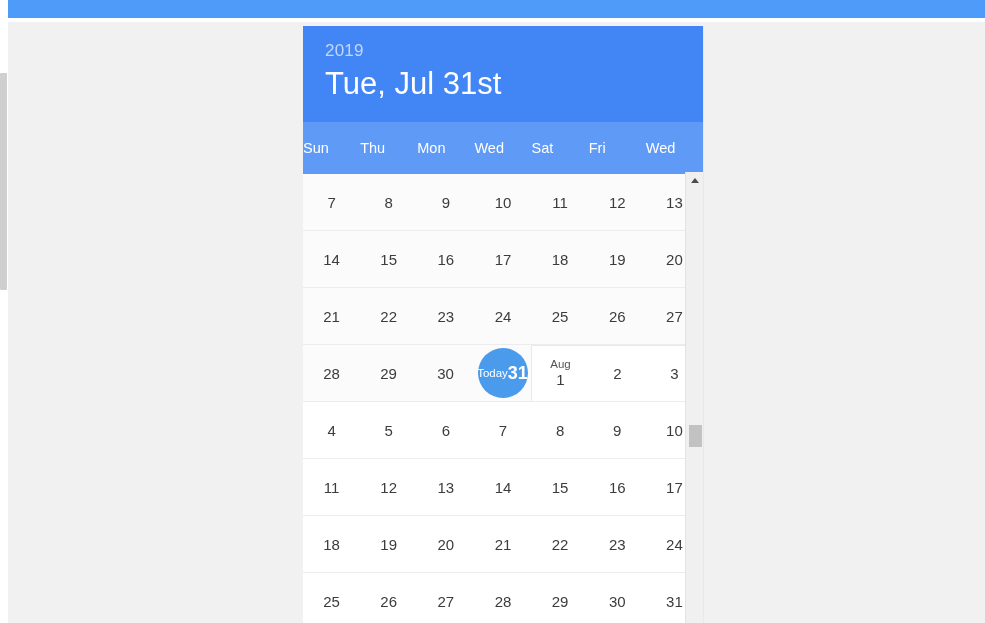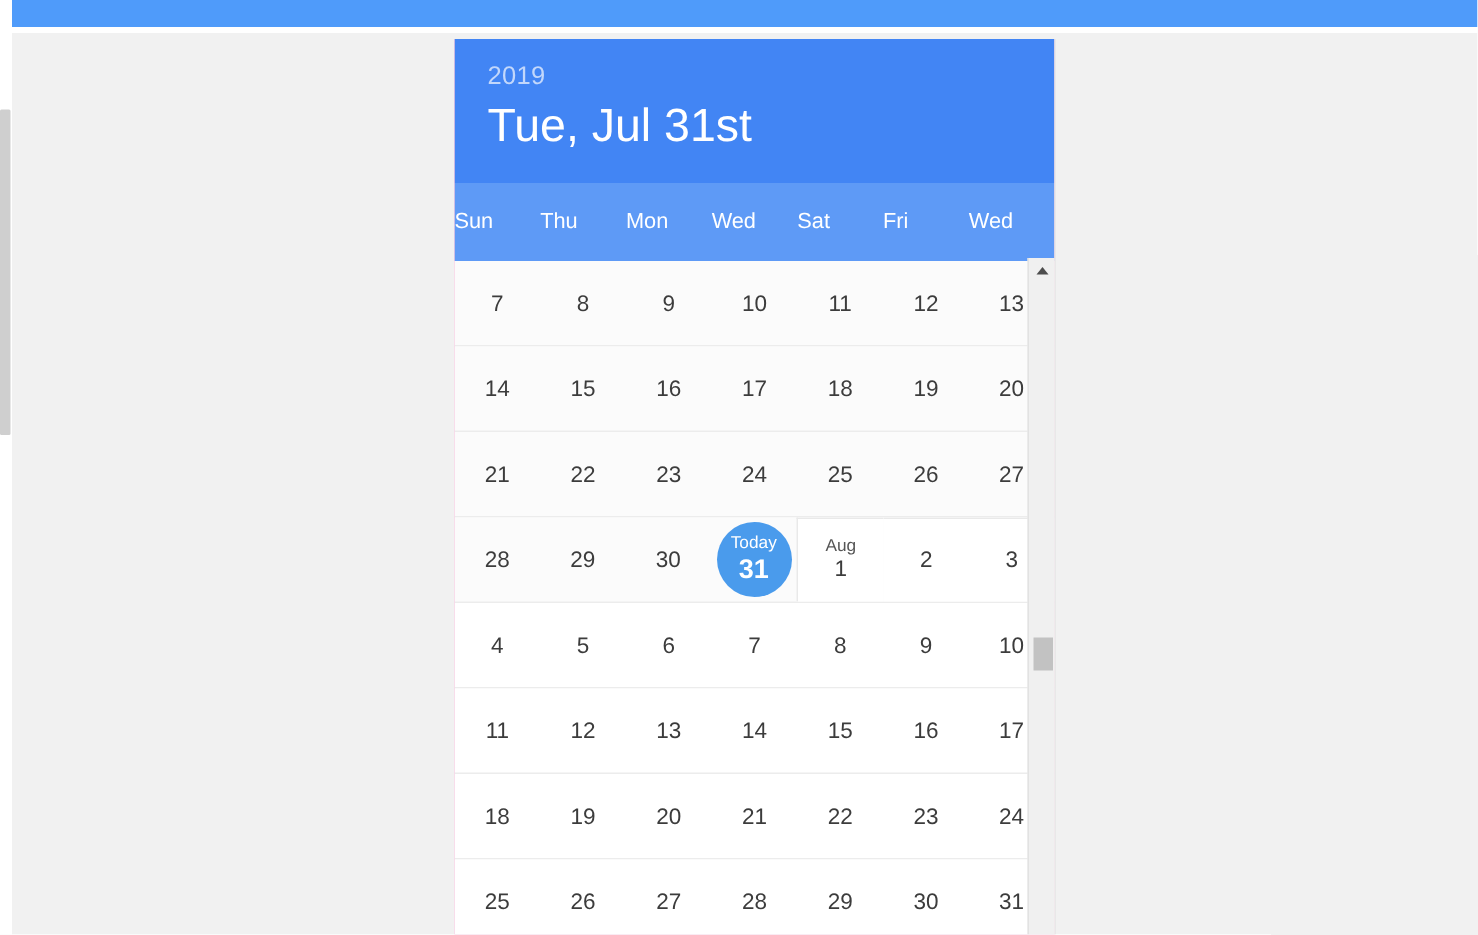--- a/index.html
+++ b/index.html
@@ -130,21 +130,21 @@
   .day .dnum { line-height: 19px; }
   .today-chip {
     position: absolute;
     left: 50%;
     top: 50%;
     transform: translate(-50%, -50%);
     width: 50px; height: 50px;
     border-radius: 50%;
     background: #4a9bec;
     display: flex;
-    flex-direction: column;
+    flex-direction: row;
     align-items: center;
     justify-content: center;
     color: #ffffff;
   }
   .today-chip .t-word { font-size: 11.5px; line-height: 13px; }
   .today-chip .t-num  { font-size: 18px; line-height: 21px; font-weight: 600; margin-top: 0px; }
 
   .row-sep { height: 1px; background: #ececec; width: 100%; }
 
   

